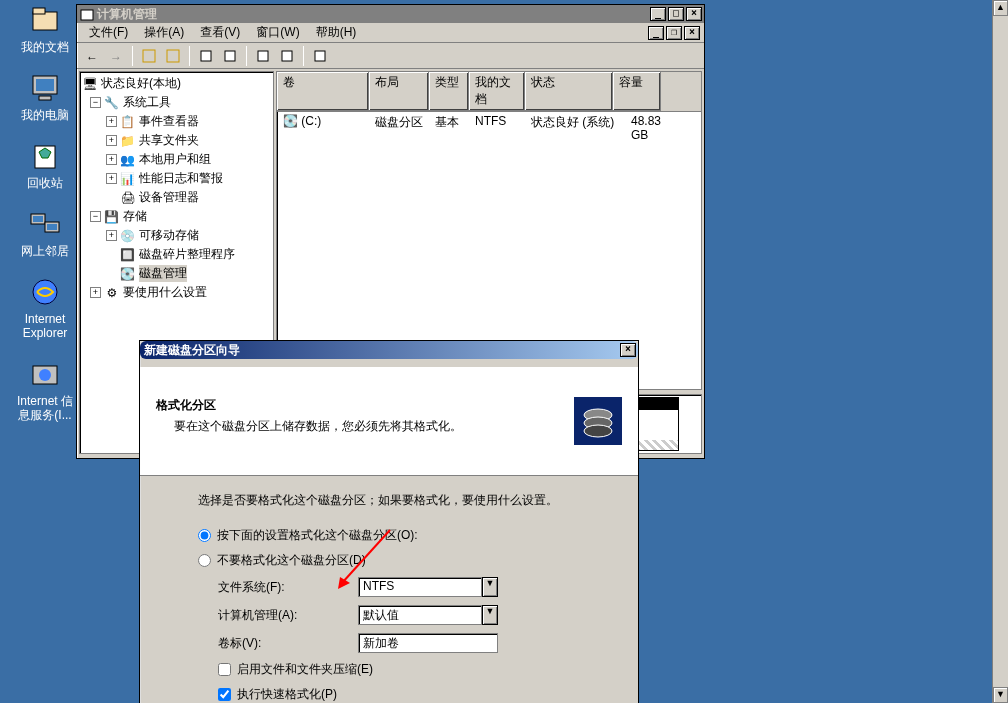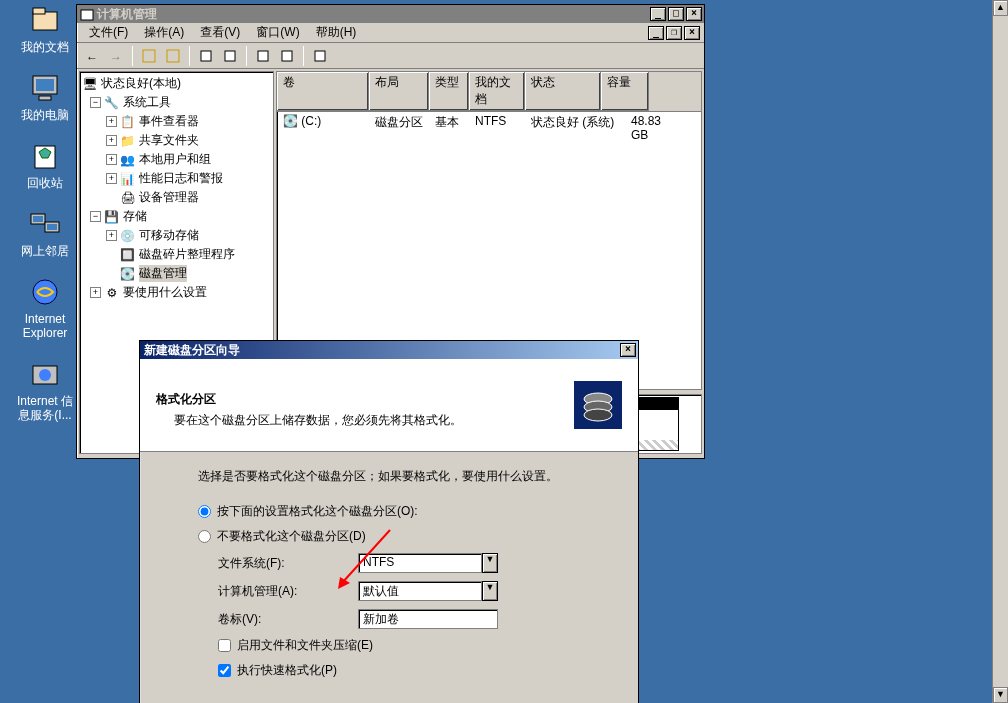--- a/index.html
+++ b/index.html
@@ -6,21 +6,21 @@
 body { background: #3a6ea5; width: 1008px; height: 703px; position: relative; overflow: hidden; }
 
 
 .desktop-icon { position: absolute; width: 70px; text-align: center; color: #fff; cursor: pointer; }
 .desktop-icon .ico { width: 32px; height: 32px; margin: 0 auto 4px; display: block; }
 .desktop-icon span { display: block; line-height: 14px; }
 
 
 .window { position: absolute; background: #d4d0c8; border: 1px solid #000; box-shadow: inset 1px 1px 0 #fff; }
 .titlebar { height: 18px; background: #808080; color: #d4d0c8; display: flex; align-items: center; padding: 0 2px; }
-.titlebar.active { background: linear-gradient(to right, #0a246a, #a6caf0); color: #fff; }
+.titlebar.active { background: linear-gradient(to right, #0a246a, #a6caf0); color: #fff; border-radius: 6px; }
 .titlebar .tl { flex: 1; padding-left: 2px; font-weight: bold; }
 .winbtns { display: flex; }
 .winbtn { width: 16px; height: 14px; background: #d4d0c8; border: 1px solid #000; box-shadow: inset 1px 1px 0 #fff, inset -1px -1px 0 #808080; margin-left: 2px; text-align: center; line-height: 10px; font-family: monospace; font-weight: bold; font-size: 10px; color: #000; cursor: pointer; }
 
 .menubar { height: 20px; display: flex; align-items: center; padding: 0 4px; border-bottom: 1px solid #808080; }
 .menubar .mi { padding: 2px 8px; cursor: pointer; }
 
 .toolbar { height: 26px; display: flex; align-items: center; padding: 0 4px; border-bottom: 1px solid #808080; gap: 2px; }
 .toolbar .tbtn { width: 22px; height: 22px; display: flex; align-items: center; justify-content: center; cursor: pointer; }
 .toolbar .sep { width: 1px; height: 20px; background: #808080; margin: 0 3px; border-right: 1px solid #fff; }
@@ -41,21 +41,21 @@
 .listrow .cell { padding: 0 6px; }
 
 .diskpane { height: 60px; background: #fff; border: 1px solid #808080; box-shadow: inset 1px 1px 0 #000; margin-top: 4px; display: flex; padding: 2px; gap: 2px; }
 .diskbox { border: 1px solid #000; display: flex; flex-direction: column; }
 .diskbox .dh { background: #0a246a; height: 12px; }
 .diskbox .db { padding: 2px 4px; font-size: 11px; line-height: 13px; }
 
 
 .wizard { position: absolute; left: 139px; top: 340px; width: 500px; background: #d4d0c8; border: 1px solid #000; box-shadow: inset 1px 1px 0 #dfdfdf; }
 .wizard .titlebar { background: linear-gradient(to right, #0a246a, #a6caf0); color: #fff; }
-.wz-head { background: #fff; padding: 22px 16px; display: flex; align-items: flex-end; border-bottom: 1px solid #808080; }
+.wz-head { background: #fff; padding: 30px 16px; display: flex; align-items: flex-start; border-bottom: 1px solid #808080; margin-top: 8px; }
 .wz-head .txt { flex: 1; }
 .wz-head .t1 { font-weight: bold; margin-bottom: 4px; }
 .wz-head .t2 { padding-left: 18px; }
 .wz-head .bigico { width: 48px; height: 48px; background: #0a246a; display: flex; align-items: center; justify-content: center; }
 .wz-body { padding: 16px 40px 20px 58px; }
 .wz-row { padding: 4px 0; display: flex; align-items: center; }
 .wz-row .lbl { width: 140px; }
 .wz-row input[type=radio], .wz-row input[type=checkbox] { margin-right: 6px; }
 .wz-sub { padding-left: 20px; }
 .select { display: flex; width: 140px; }
@@ -256,21 +256,21 @@
           <span class="lbl">要使用什么设置</span>
         </div>
     </div>
     <div class="rightpane">
       <div class="listview">
         <div class="listhead">
           <div class="col" style="width:92px">卷</div>
           <div class="col" style="width:60px">布局</div>
           <div class="col" style="width:40px">类型</div>
           <div class="col" style="width:56px">我的文档</div>
-          <div class="col" style="width:76px">状态</div>
+          <div class="col" style="width:88px">状态</div>
           <div class="col" style="width:48px">容量</div>
         </div>
         <div class="listrow">
           <div class="cell" style="width:92px">💽 <span>(C:)</span></div>
           <div class="cell" style="width:60px">磁盘分区</div>
           <div class="cell" style="width:40px">基本</div>
           <div class="cell" style="width:56px">NTFS</div>
           <div class="cell" style="width:100px">状态良好 (系统)</div>
           <div class="cell" style="width:62px">48.83 GB</div>
         </div>

